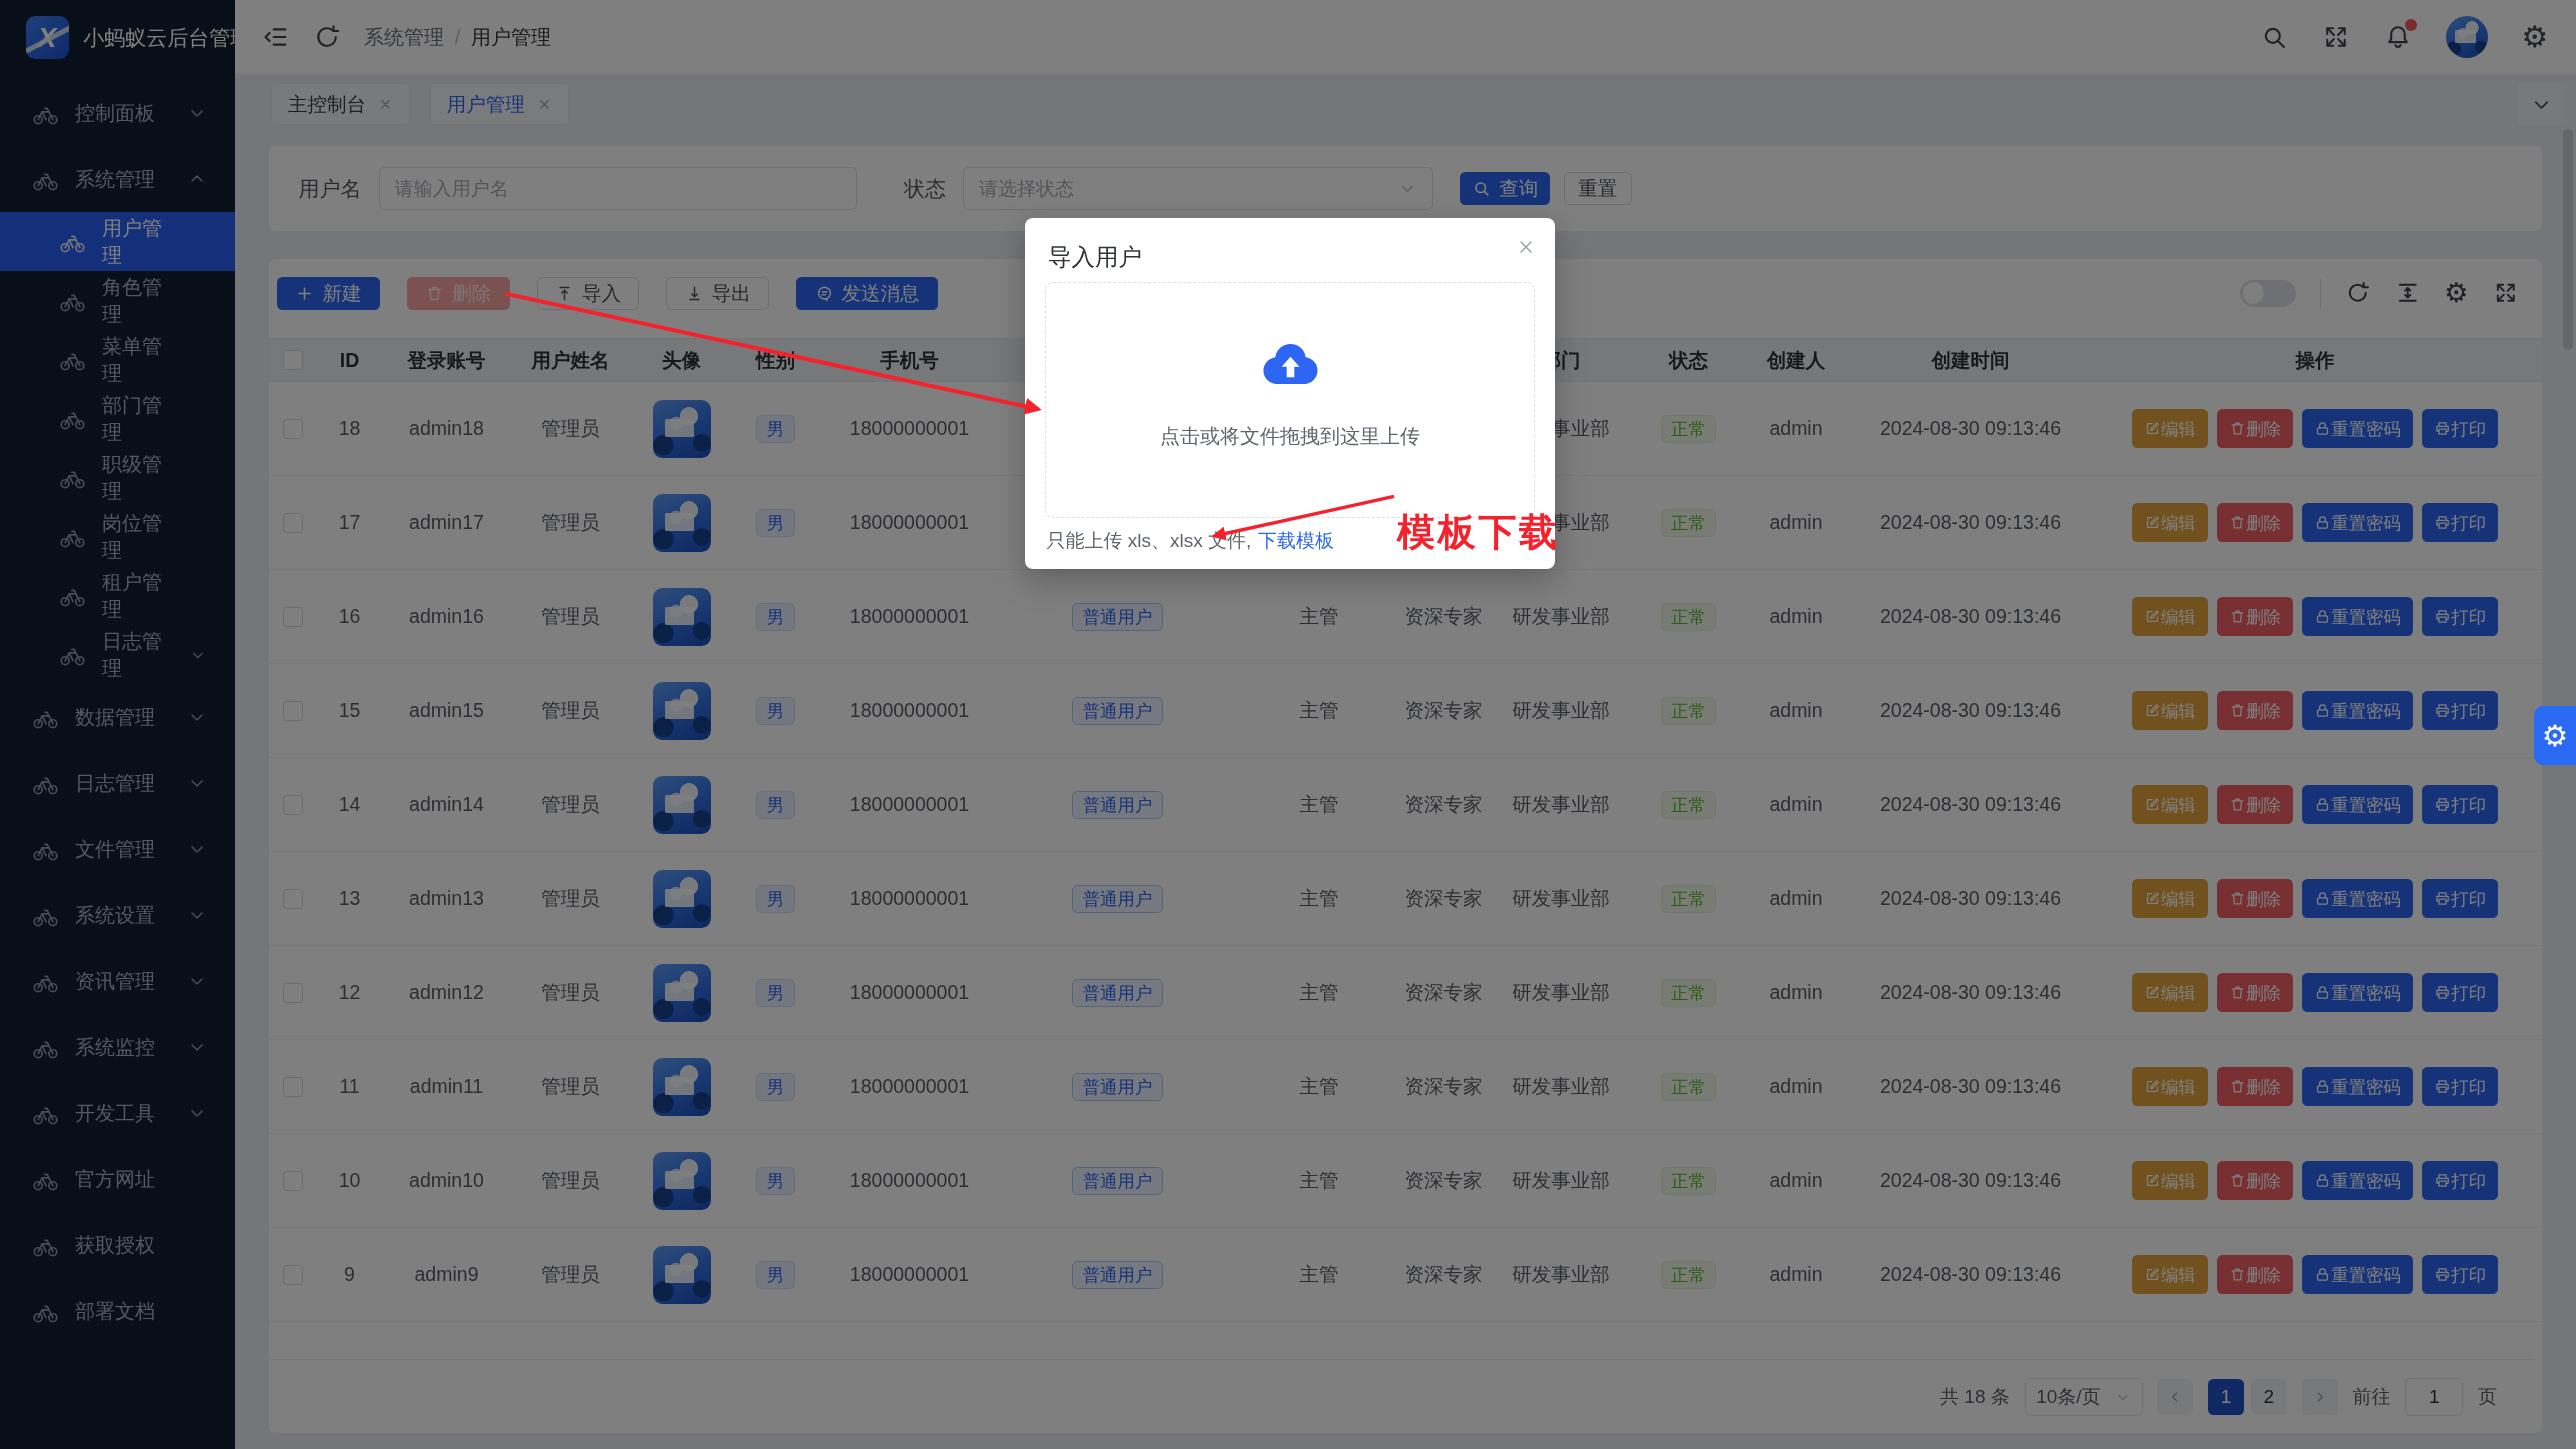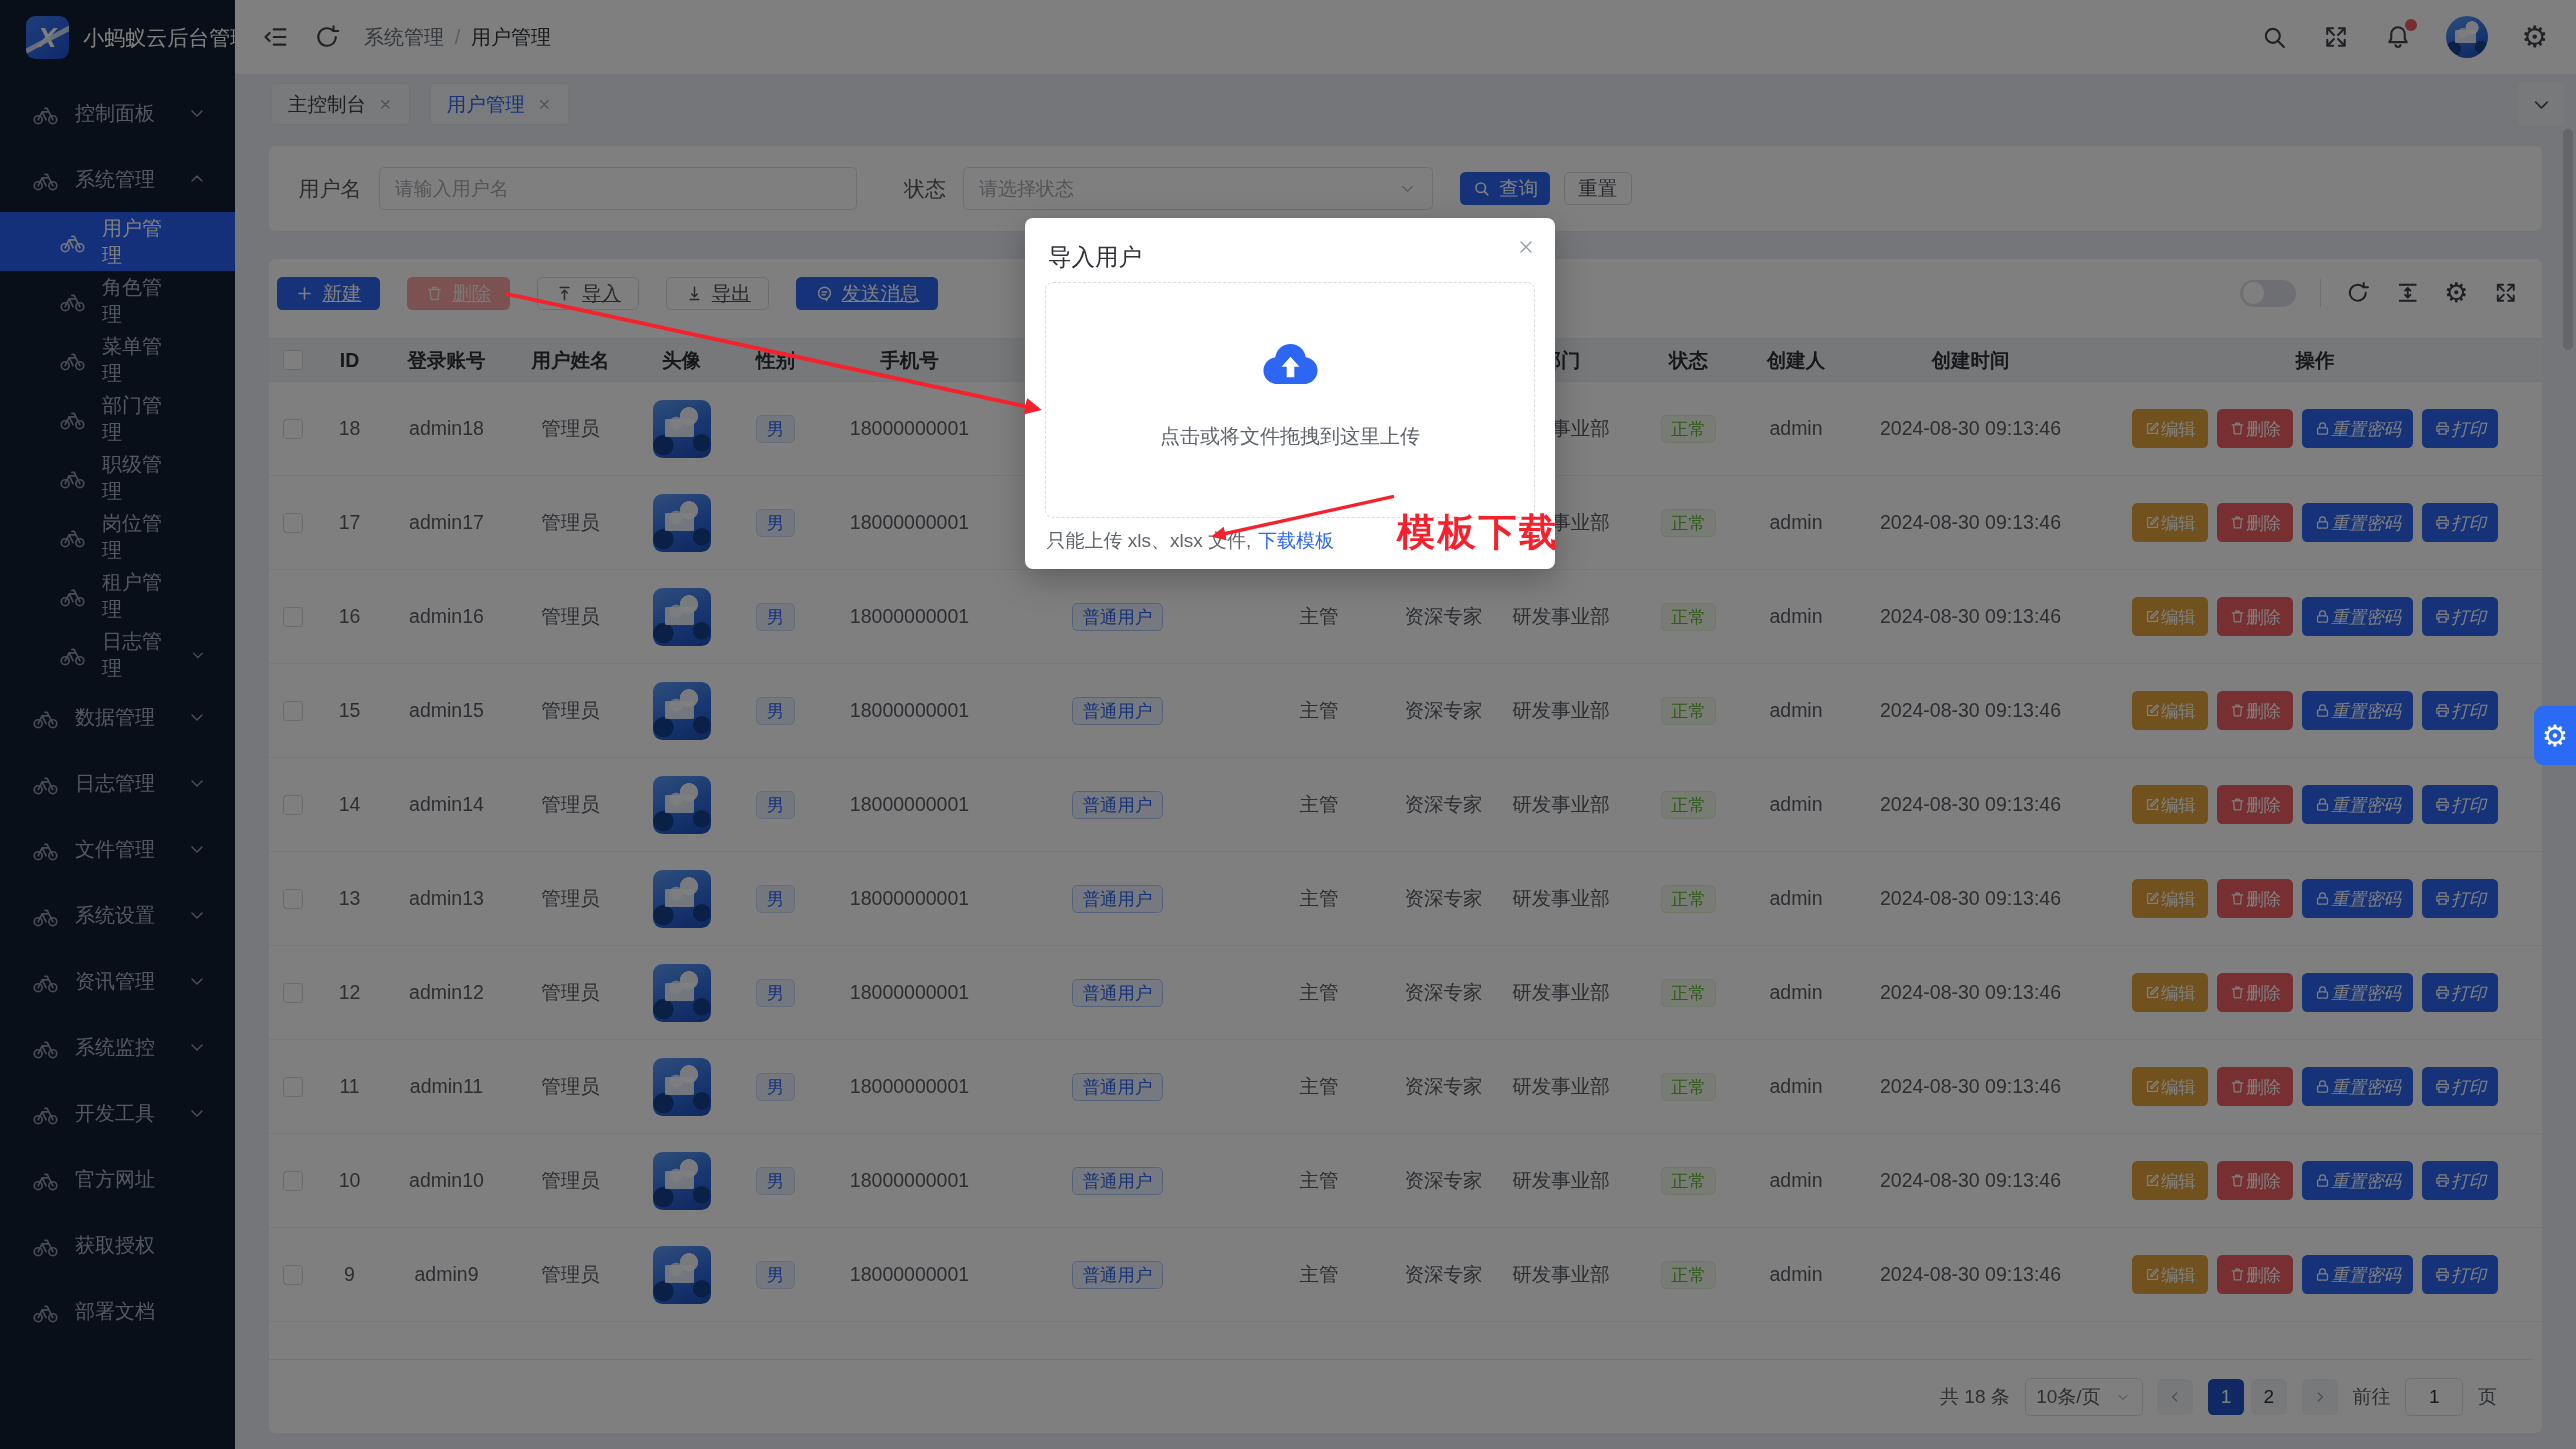--- a/index.html
+++ b/index.html
@@ -86,21 +86,21 @@
   .btn-primary svg { stroke:#fff; }
   .btn-plain { background:#fff; color:#4c5158; border-color:#d8dbe2; }
   .btn-plain svg { stroke:#4c5158; }
   .btn-danger-dis { background:#f9a2a2; color:#fdeaea; }
   .btn-danger-dis svg { stroke:#fdeaea; }
   .q-btn { width:90px; margin-left:27px; }
   .r-btn { width:68px; margin-left:13.4px; }
 
   .table-card { margin-top:28px; height:1174px; background:#fff; border-radius:6.7px; position:relative; }
   .toolbar { display:flex; align-items:center; gap:27px; padding:12px 24px 0 8px; height:56px; }
-  .toolbar .btn { padding:0 17.4px;text-decoration:underline; }
+  .toolbar .btn { padding:0 17.4px; }
   .tb-right { margin-left:auto; display:flex; align-items:center; gap:24px; }
   .toggle { width:56px; height:27px; border-radius:13.4px; background:#dcdfe6; position:relative; cursor:pointer; }
   .toggle::after { content:""; position:absolute; left:2.7px; top:2.7px; width:21.5px; height:21.5px; border-radius:50%; background:#fff; }
   .tb-div { width:1.3px; height:28px; background:#dcdfe6; }
   .tb-ic { width:25.5px; height:25.5px; stroke:#3a3e45; cursor:pointer; }
   .tb-gear { font-size:27px; color:#3a3e45; cursor:pointer; line-height:1; }
 
   .t-grid { display:grid; align-items:center;
     grid-template-columns:47px 67px 127px 121px 101px 87px 181px 235px 168px 81px 154px 101px 114px 235px 1fr; }
   .t-head { margin-top:23px; height:44px; background:#eef1f5; border-top:0.7px solid #e7eaf0; border-bottom:0.7px solid #e7eaf0;
@@ -113,21 +113,21 @@
     border-radius:5.4px; font-size:17.4px; border:0.7px solid transparent; white-space:nowrap; }
   .tag-blue { background:#e9effc; border-color:#cad9f6; color:#2c66f2; }
   .tag-outline { background:#edf3fe; border-color:#abc7f5; color:#2c66f2; }
   .tag-green { background:#f1f8eb; border-color:#dff0d2; color:#5fb832; }
   .ops { gap:9.4px; }
   .op { display:inline-flex; align-items:center; justify-content:center; gap:0; height:39px; padding:0 12px;
     border-radius:5.4px; border:none; color:#fff; font-size:17.4px; cursor:pointer; white-space:nowrap; font-family:inherit; }
   .op svg { width:17px; height:17px; stroke:#fff; }
   .op-edit { background:#e2a23a; }
   .op-del { background:#f05f63; }
-  .op-blue { background:#2c66f2;font-style:italic; }
+  .op-blue { background:#2c66f2; }
 
   .pagefoot { position:absolute; left:0; right:8px; bottom:0; height:74px; border-top:0.7px solid #e7eaf0;
     display:flex; align-items:center; justify-content:flex-end; gap:14.8px; padding-right:37px; font-size:19px; color:#5b6066; }
   .psize { width:118px; height:38px; border:0.7px solid #dcdfe6; border-radius:5.4px; display:flex; align-items:center;
     justify-content:space-between; padding:0 10.7px; cursor:pointer; background:#fff; }
   .psize svg { width:16px; height:16px; stroke:#b6bac2; }
   .pbox { width:36px; height:36px; border-radius:5.4px; background:#f0f2f5; display:flex; align-items:center;
     justify-content:center; cursor:pointer; color:#303339; font-size:19px; }
   .pbox svg { width:16px; height:16px; stroke:#9aa0a8; }
   .pbox.active { background:#2050c8; color:#fff; }

